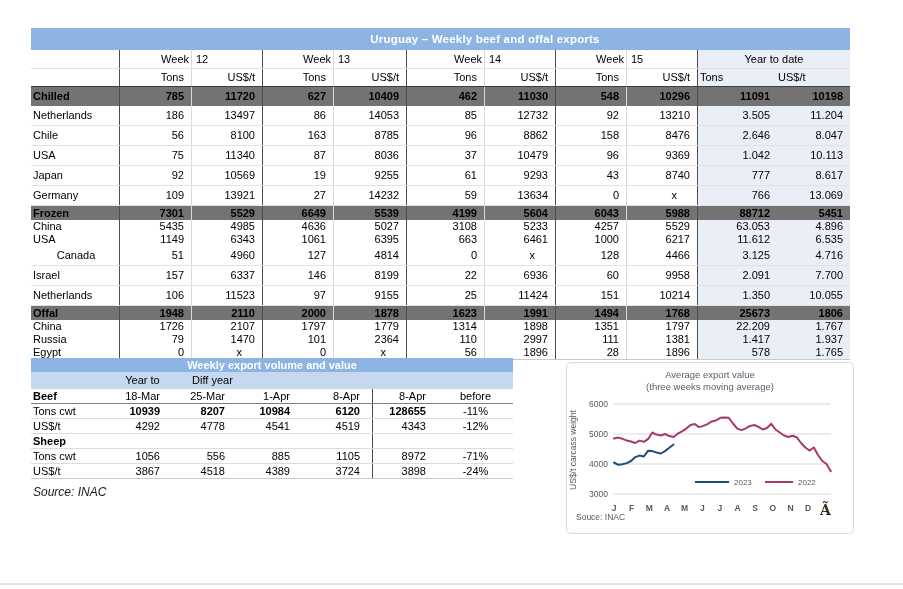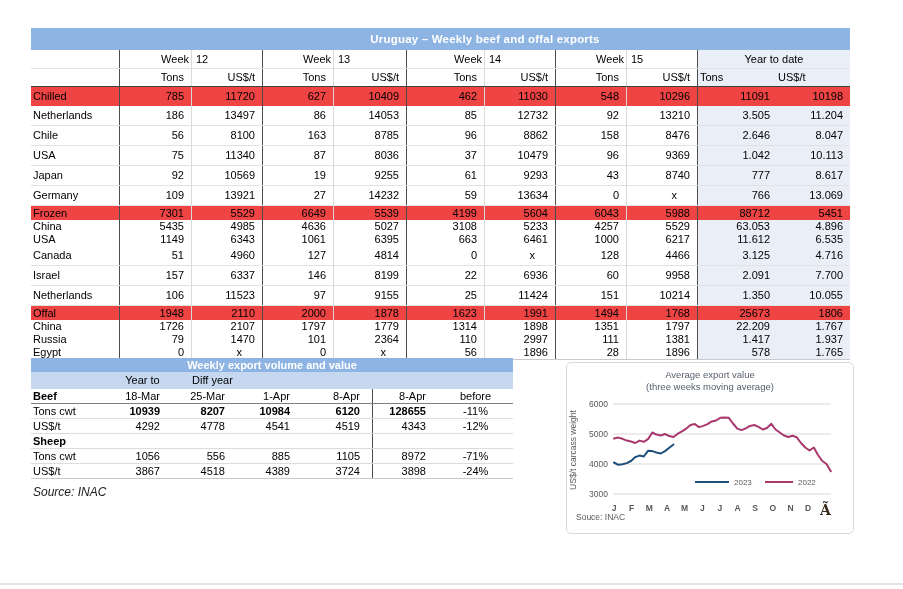--- a/index.html
+++ b/index.html
@@ -11,21 +11,21 @@
   .mt-title{height:22px;line-height:22px;background:#8db4e2;color:#fff;font-weight:bold;
             font-size:11.5px;text-align:center;padding-left:89px;box-sizing:border-box;letter-spacing:.2px}
   .trow{display:flex}
   .trow>div{box-sizing:border-box;font-size:11px;white-space:nowrap;overflow:hidden}
   .num{text-align:right;padding-right:7px}
   .xval{padding-right:20px}
   .lbl{text-align:left;padding-left:2px}
   .bdd{border-right:1px solid #4d4d4d}
   .bdl{border-right:1px solid #d9d9d9}
   .ytd{background:#eaeff7}
-  .sec{background:#ef4444;font-weight:normal}
+  .sec{background:#737373;font-weight:bold}
   .sec>.ytd{background:transparent}
   .h18{height:18px;line-height:18px}.h17{height:17px;line-height:17px}
   .h19{height:19px;line-height:19px}.h14{height:14px;line-height:14px}.h13{height:13px;line-height:13px}
   .bbl{border-bottom:1px solid #e2e2e2}
   .bbd{border-bottom:1px solid #3f3f3f}
   .bbm{border-bottom:1px solid #c9c9c9}
   .wk-l{text-align:right;padding-right:2px}
   .wk-n{text-align:left;padding-left:4px}
   .ctr{text-align:center}
 
@@ -199,21 +199,21 @@
           <div class="num bdl" style="width: 71px;">1061</div>
           <div class="num bdd" style="width: 73px;">6395</div>
           <div class="num bdl" style="width: 78px;">663</div>
           <div class="num bdd" style="width: 71px;">6461</div>
           <div class="num bdl" style="width: 71px;">1000</div>
           <div class="num bdd" style="width: 71px;">6217</div>
           <div class="num ytd" style="width: 79px;">11.612</div>
           <div class="num ytd" style="width: 73px;">6.535</div>
         </div>
         <div class="trow h19 bbl">
-          <div class="lbl bdd" style="width: 89px;">Canada</div>
+          <div class="lbl bdd" style="width: 89px; text-align: center;">Canada</div>
           <div class="num bdl" style="width: 72px;">51</div>
           <div class="num bdd" style="width: 71px;">4960</div>
           <div class="num bdl" style="width: 71px;">127</div>
           <div class="num bdd" style="width: 73px;">4814</div>
           <div class="num bdl" style="width: 78px;">0</div>
           <div class="num bdd xval" style="width: 71px;">x</div>
           <div class="num bdl" style="width: 71px;">128</div>
           <div class="num bdd" style="width: 71px;">4466</div>
           <div class="num ytd" style="width: 79px;">3.125</div>
           <div class="num ytd" style="width: 73px;">4.716</div>

